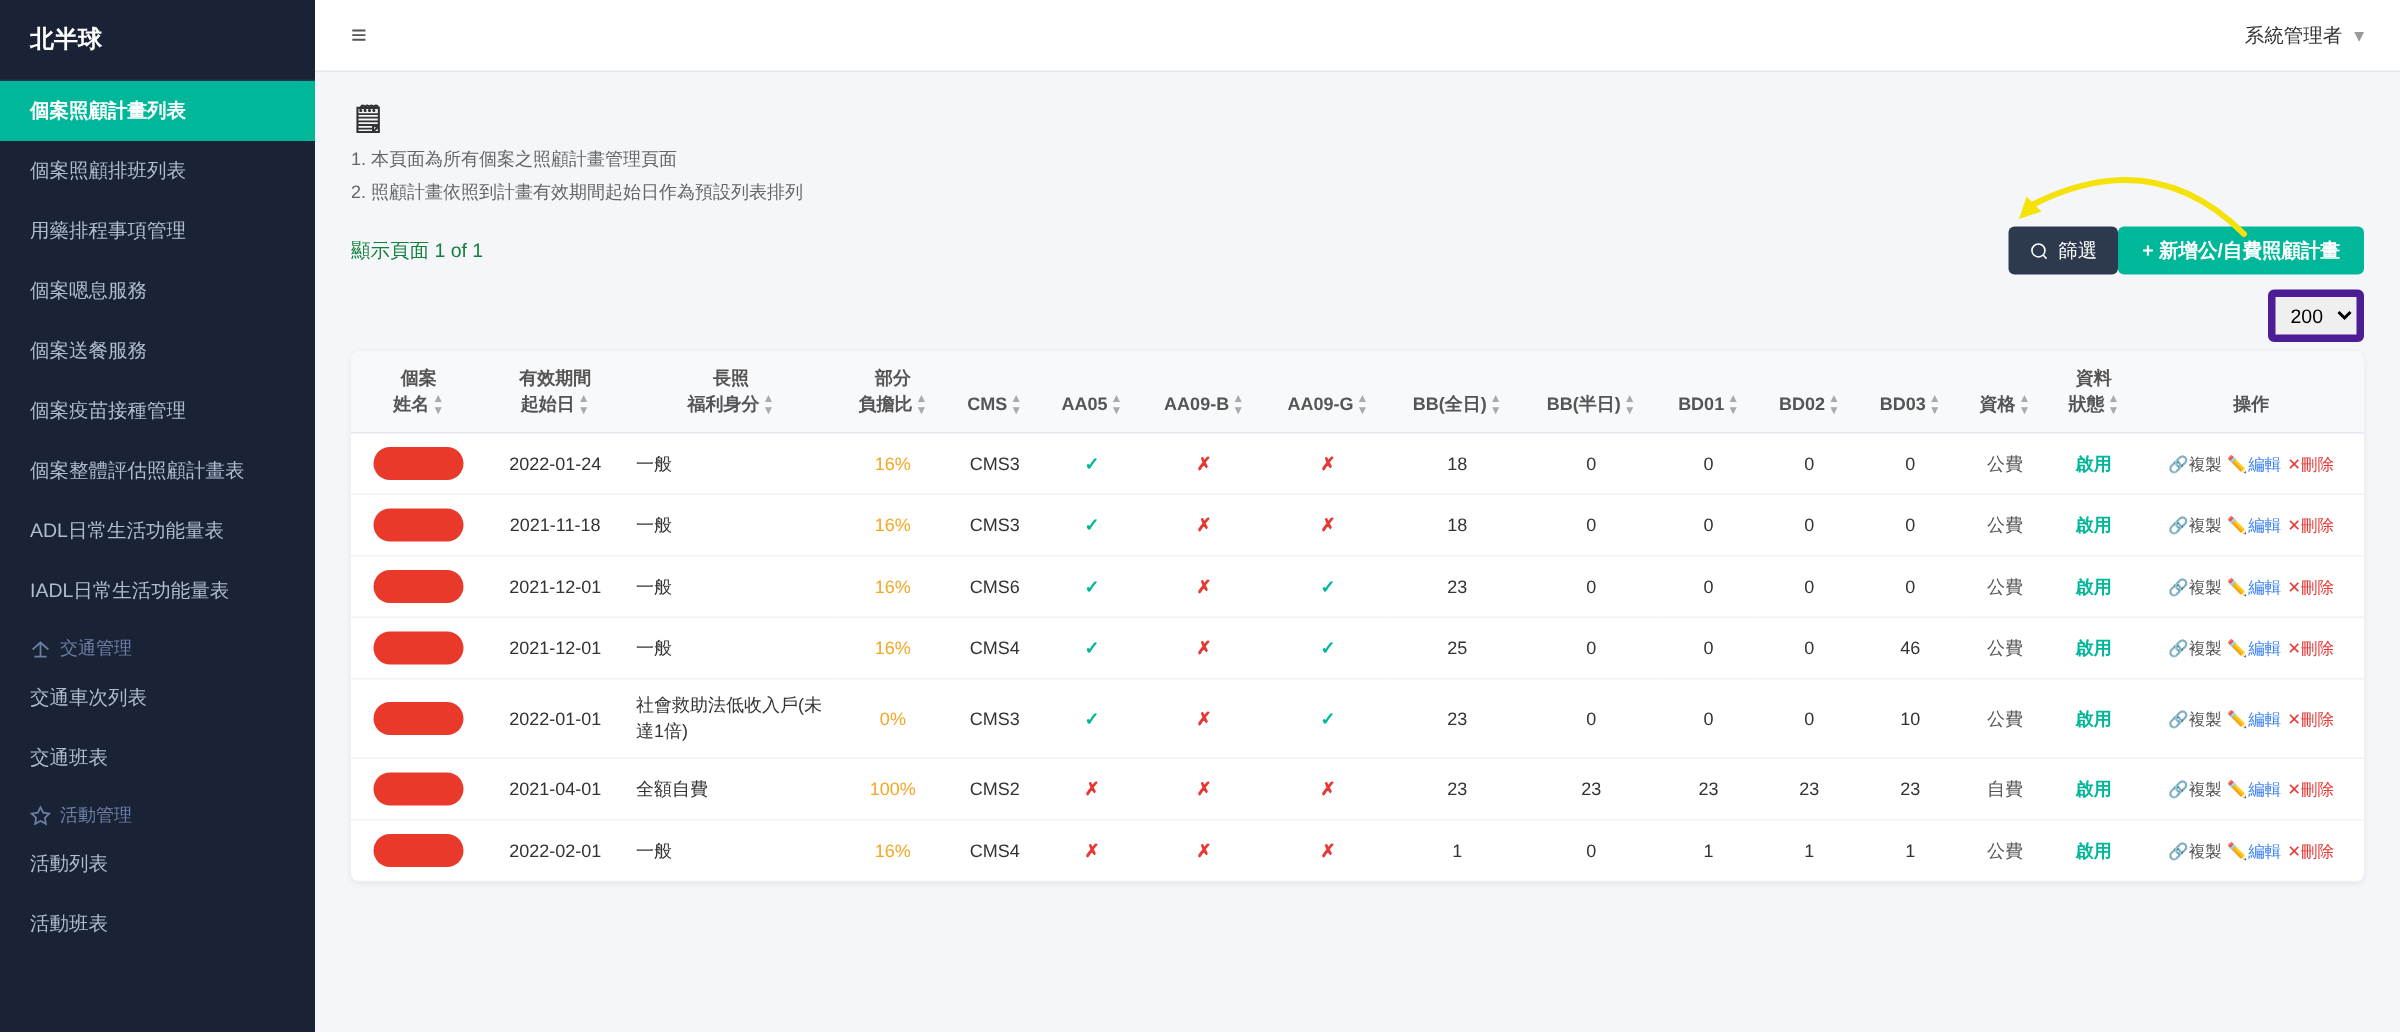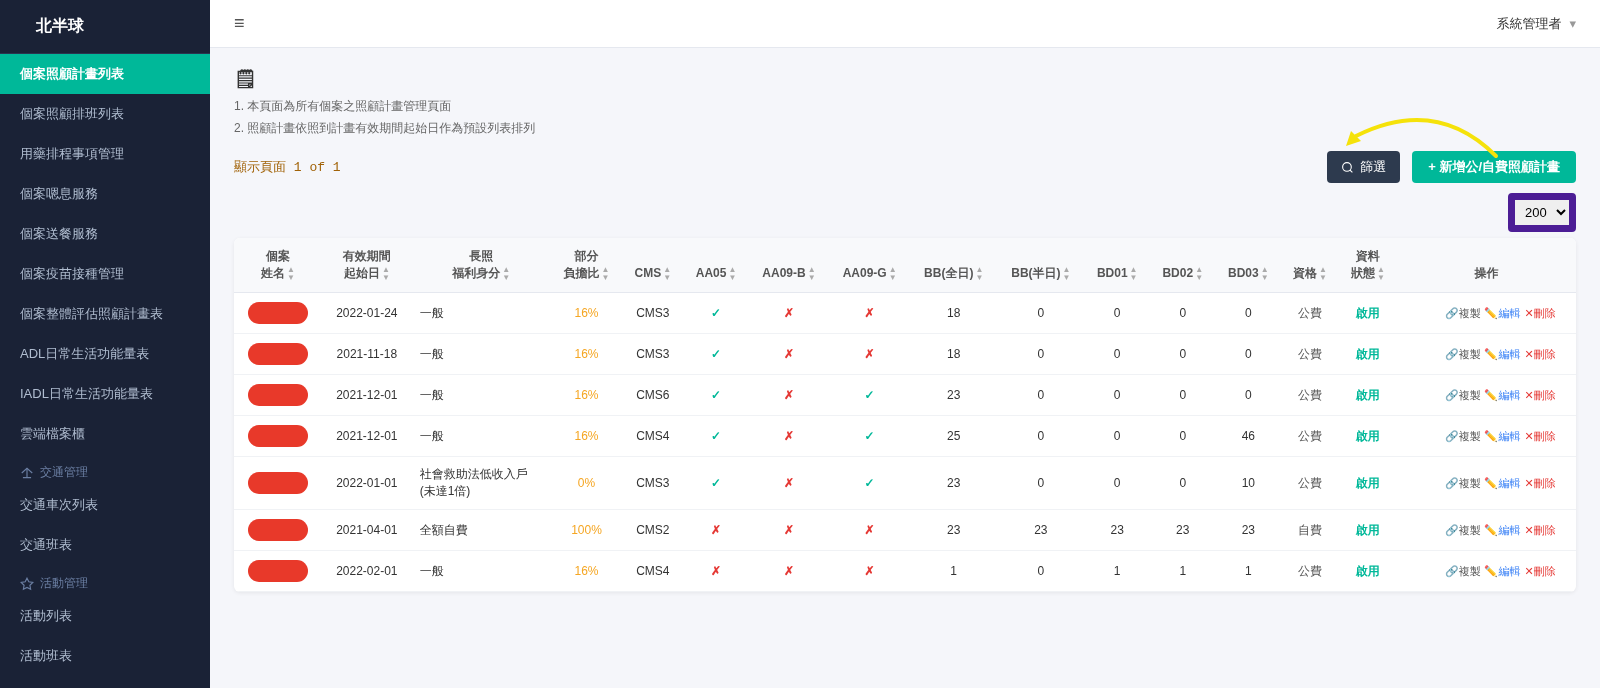--- a/index.html
+++ b/index.html
@@ -1,78 +1,77 @@
 <!DOCTYPE html>
 <html><head>
   <meta charset="utf-8">
   <style>
     * { box-sizing: border-box; margin: 0; padding: 0; }
     body { font-family: "Microsoft JhengHei", "PingFang TC", sans-serif; font-size: 13px; background: #f5f6fa; display: flex; height: 688px; overflow: hidden; }
 
     
     .sidebar { width: 210px; background: #1a2236; color: #cdd6e8; flex-shrink: 0; display: flex; flex-direction: column; height: 100%; overflow-y: auto; }
-    .sidebar-logo { padding: 16px 36px; font-size: 16px; font-weight: bold; color: #fff; border-bottom: 1px solid #2a3450; }
+    .sidebar-logo { padding: 16px 20px; font-size: 16px; font-weight: bold; color: #fff; border-bottom: 1px solid #2a3450; }
     .sidebar-item { padding: 11px 20px; cursor: pointer; font-size: 13px; color: #b0bdd0; }
     .sidebar-item.active { background: #00b899; color: #fff; font-weight: bold; }
     .sidebar-section { padding: 10px 20px 4px; font-size: 12px; color: #6b7fa3; display: flex; align-items: center; gap: 6px; }
     .sidebar-section svg { width: 14px; height: 14px; }
 
     
     .main { flex: 1; display: flex; flex-direction: column; overflow: hidden; }
     .topbar { height: 48px; background: #fff; border-bottom: 1px solid #e5e8ef; display: flex; align-items: center; justify-content: space-between; padding: 0 24px; flex-shrink: 0; }
     .topbar-menu { font-size: 18px; cursor: pointer; color: #555; }
     .topbar-user { font-size: 13px; color: #333; display: flex; align-items: center; gap: 8px; }
 
     
     .content { flex: 1; overflow-y: auto; padding: 20px 24px; }
     .page-header { margin-bottom: 12px; }
     .page-title { font-size: 18px; font-weight: bold; color: #333; display: flex; align-items: center; gap: 8px; }
     .page-subtitle { color: #666; font-size: 12px; margin-top: 6px; line-height: 1.8; }
 
     
     .toolbar { display: flex; align-items: center; justify-content: space-between; margin-bottom: 10px; }
-    .toolbar-left { font-size: 13px; color: #a16207; font-family: Liberation Mono, monospace; }
+    .toolbar-left { font-size: 13px; color: #15803d; }
     .btn-filter { background: #2d3a4e; color: #fff; border: none; padding: 7px 14px; border-radius: 4px; cursor: pointer; font-size: 13px; display: flex; align-items: center; gap: 6px; }
     .btn-add { background: #00b899; color: #fff; border: none; padding: 7px 16px; border-radius: 4px; cursor: pointer; font-size: 13px; font-weight: bold; }
-    .select-page { border: 7px solid #4c1d95; border-radius: 4px; padding: 4px 6px; font-size: 13px; }
+    .select-page { border: 5px solid #4c1d95; border-radius: 4px; padding: 4px 6px; font-size: 13px; }
 
     
     .table-wrap { background: #fff; border-radius: 6px; box-shadow: 0 1px 4px rgba(0,0,0,0.07); overflow-x: auto; }
     table { width: 100%; border-collapse: collapse; font-size: 12px; }
     thead th { background: #f8f9fb; color: #555; font-weight: 600; padding: 10px 8px; border-bottom: 1px solid #e5e8ef; text-align: center; white-space: nowrap; vertical-align: bottom; }
     thead th .sort-icons { display: inline-flex; flex-direction: column; font-size: 8px; color: #aaa; margin-left: 2px; vertical-align: middle; line-height: 1; }
     tbody tr { border-bottom: 1px solid #f0f2f5; }
     tbody td { padding: 9px 8px; text-align: center; vertical-align: middle; color: #333; white-space: nowrap; }
     .name-cell { display: flex; justify-content: center; }
     .name-badge { background: #e8392a; border-radius: 20px; height: 22px; width: 60px; display: inline-block; }
     .check-icon { color: #00b899; font-weight: bold; }
     .cross-icon { color: #e53935; font-weight: bold; }
     .status-active { color: #00b899; font-weight: bold; }
     .action-cell { display: flex; align-items: center; gap: 4px; justify-content: center; white-space: nowrap; }
-    .action-copy { color: #555; font-size: 11px; cursor: pointer; text-decoration: none; margin-left: 28px; }
+    .action-copy { color: #555; font-size: 11px; cursor: pointer; text-decoration: none; }
     .action-edit { color: #3b82f6; font-size: 11px; cursor: pointer; text-decoration: none; }
     .action-delete { color: #e53935; font-size: 11px; cursor: pointer; text-decoration: none; }
     .public-tag { color: #555; font-size: 12px; }
   </style>
 </head>
 <body>
 
 <nav class="sidebar">
   <div class="sidebar-logo">北半球</div>
 
   <div class="sidebar-item active">個案照顧計畫列表</div>
   <div class="sidebar-item">個案照顧排班列表</div>
   <div class="sidebar-item">用藥排程事項管理</div>
   <div class="sidebar-item">個案嗯息服務</div>
   <div class="sidebar-item">個案送餐服務</div>
   <div class="sidebar-item">個案疫苗接種管理</div>
   <div class="sidebar-item">個案整體評估照顧計畫表</div>
   <div class="sidebar-item">ADL日常生活功能量表</div>
   <div class="sidebar-item">IADL日常生活功能量表</div>
-  <div class="sidebar-item">雲端檔案櫃</div>
 
   <div class="sidebar-section">
     <svg viewBox="0 0 24 24" fill="none" stroke="#6b7fa3" stroke-width="2">
         <polyline points="3 12 12 4 21 12"></polyline>
         <path d="M12 4v16M5 20h14"></path>
       </svg>
     <span>交通管理</span>
   </div>
   <div class="sidebar-item">交通車次列表</div>
   <div class="sidebar-item">交通班表</div>
@@ -104,21 +103,21 @@
         <span>🗒</span>
       </div>
       <div class="page-subtitle">
         <div>1. 本頁面為所有個案之照顧計畫管理頁面</div>
         <div>2. 照顧計畫依照到計畫有效期間起始日作為預設列表排列</div>
       </div>
     </div>
 
     <div class="toolbar">
       <span class="toolbar-left">顯示頁面 1 of 1</span>
-      <div style="display:flex;align-items:center;gap:12px;position:relative;">
+      <div style="display:flex;align-items:center;gap:0;position:relative;">
         <button class="btn-filter">
           <svg width="13" height="13" viewBox="0 0 24 24" fill="none" stroke="#fff" stroke-width="2">
               <circle cx="11" cy="11" r="8"></circle>
               <line x1="21" y1="21" x2="16.65" y2="16.65"></line>
             </svg>
           <span>篩選</span>
         </button>
         <button class="btn-add">+ 新增公/自費照顧計畫</button>
 
         <svg style="position:absolute;top:-75px;right:60px;pointer-events:none;z-index:20;" width="200" height="90" viewBox="0 0 200 90">

